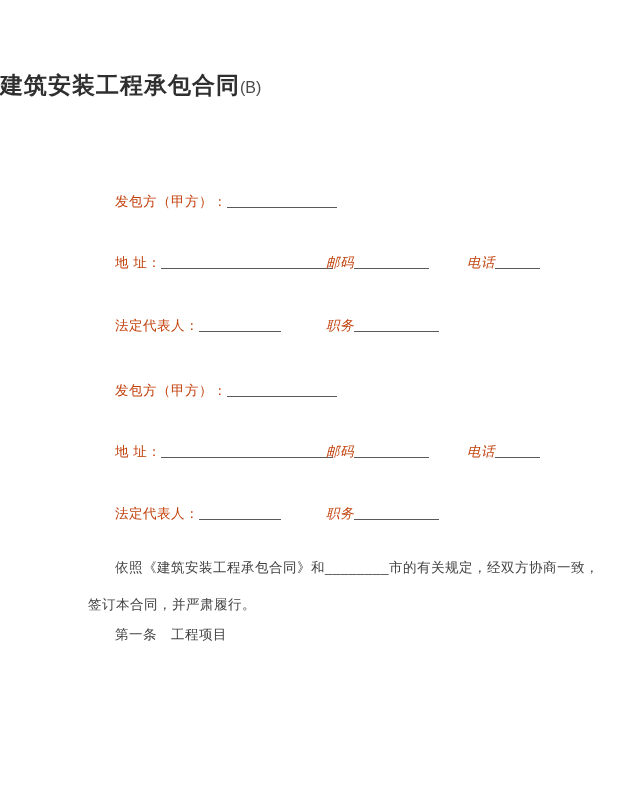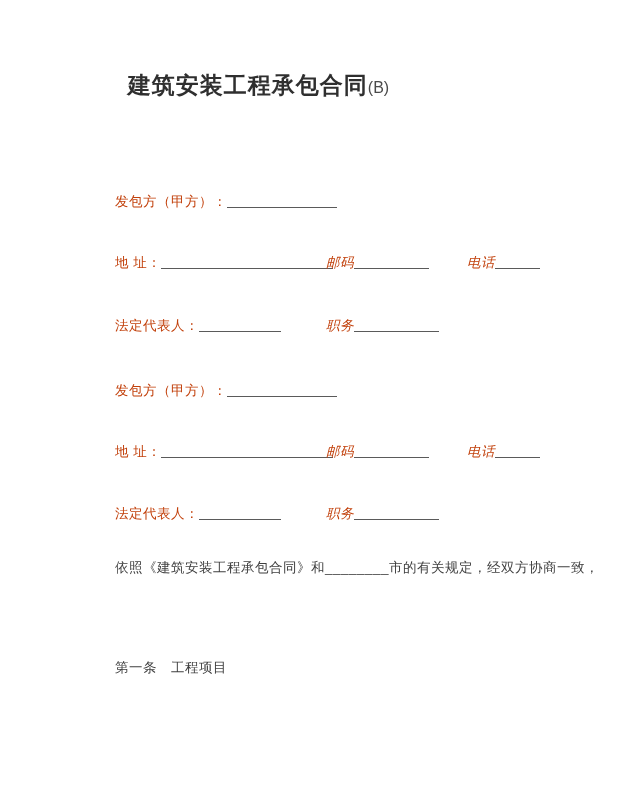--- a/index.html
+++ b/index.html
@@ -14,21 +14,20 @@
     background: #ffffff;
     font-family: "Liberation Sans", sans-serif;
     color: #3f3f3f;
     overflow: hidden;
   }
   .doc-title {
     position: absolute;
     top: 70px;
     left: 0;
     width: 517px;
-    text-align: center;
     white-space: nowrap;
   }
   .doc-title .t-main {
     font-size: 23px;
     font-weight: bold;
     letter-spacing: 1px;
     color: #2f2f2f;
   }
   .doc-title .t-suffix {
     font-size: 16px;
@@ -122,16 +121,17 @@
   </div>
 
   <div class="line col1" style="top:505px">
     <span>法定代表人：</span><span class="ul u-rep"></span>
   </div>
   <div class="line col2" style="top:505px">
     <span>职务</span><span class="ul u-pos"></span>
   </div>
 
   <div class="para-line indent" style="top:559px">依照《建筑安装工程承包合同》和________市的有关规定，经双方协商一致，</div>
+  <div class="para-line" style="top:596px">签订本合同，并严肃履行。</div>
 
-  <div class="article" style="top:659px">第一条　工程项目</div>
+  <div class="article" style="top:626px">第一条　工程项目</div>
 
 </div>
 
 </body></html>

